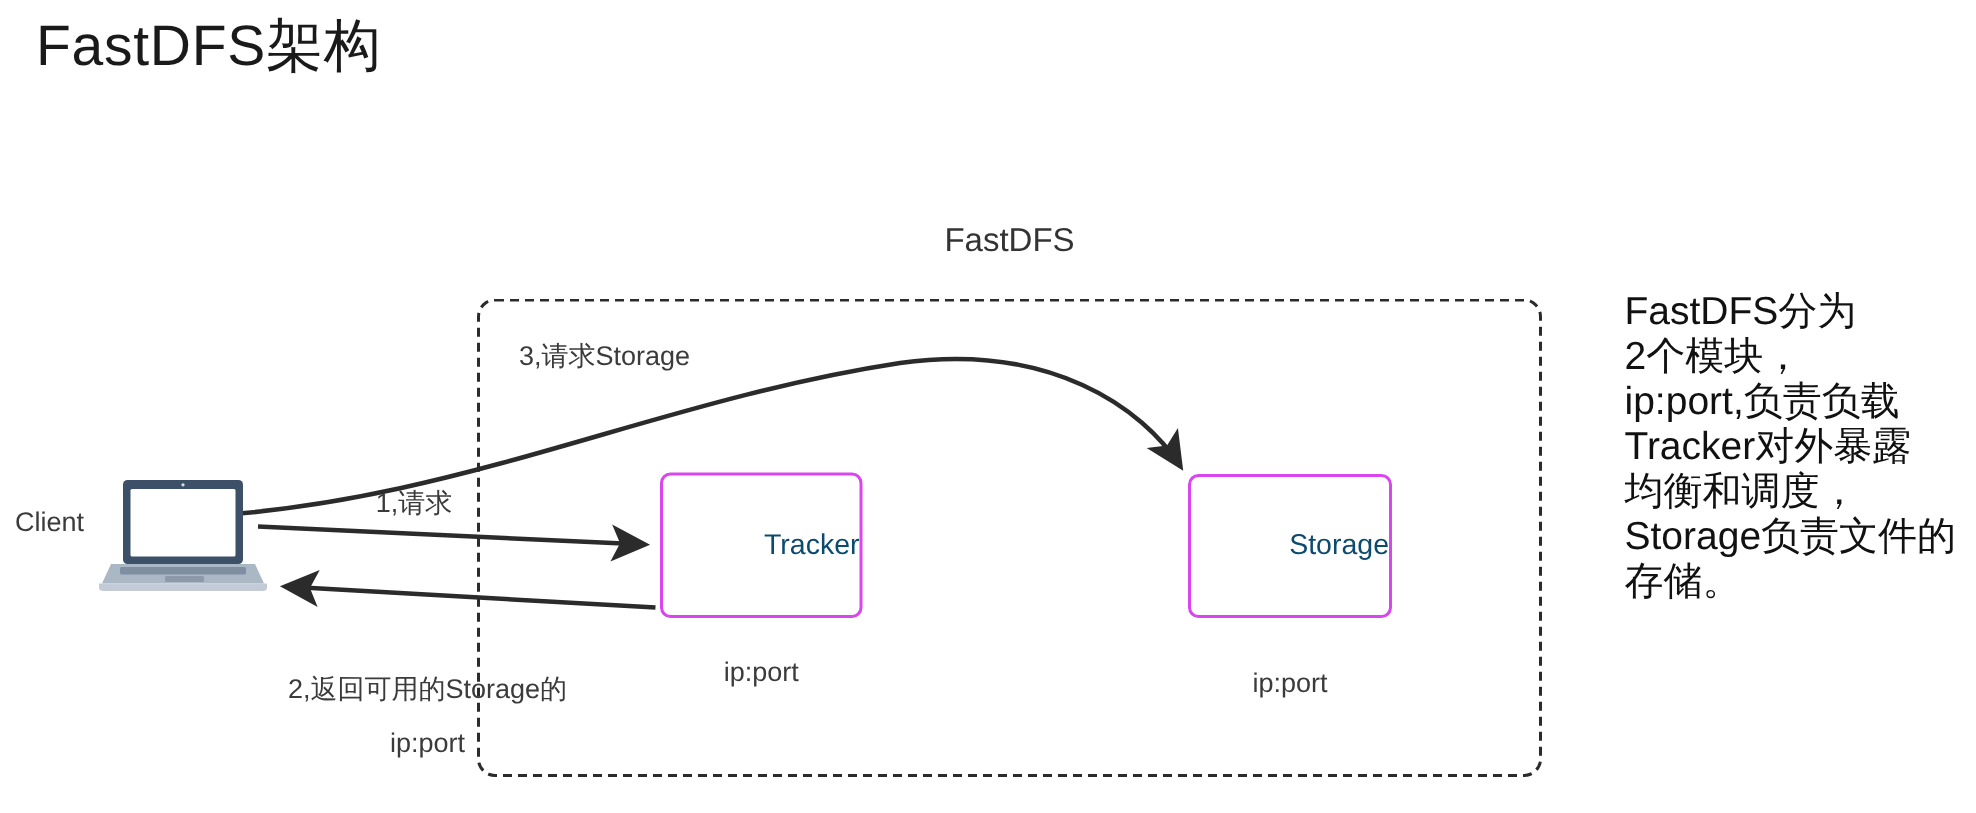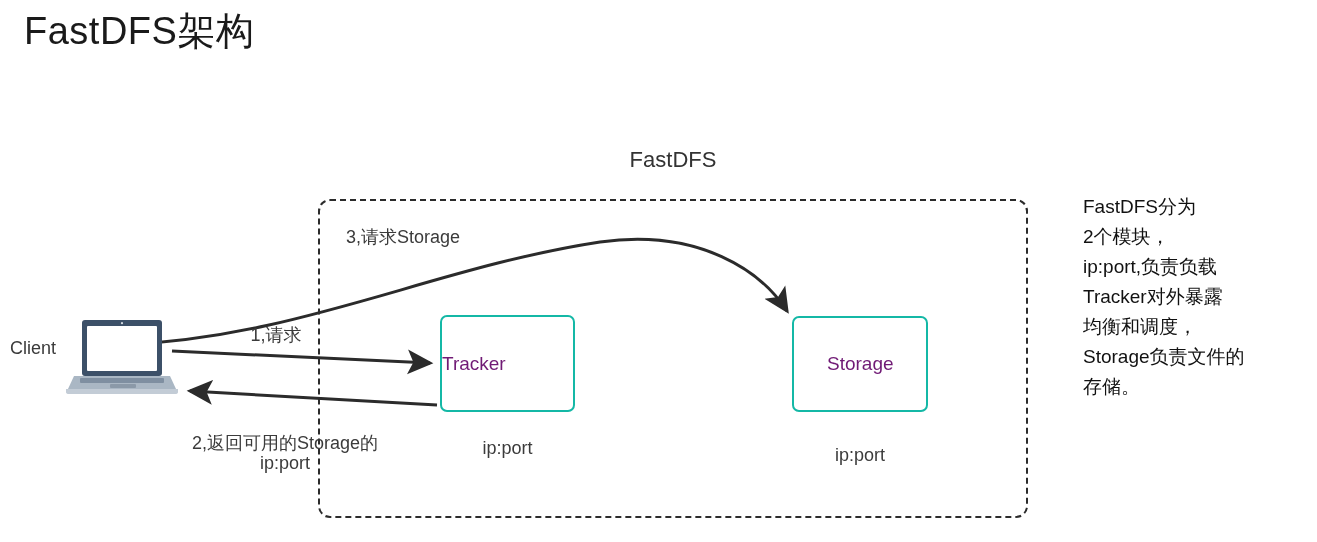--- a/index.html
+++ b/index.html
@@ -69,28 +69,28 @@
     font-size: 22px;
     line-height: 28px;
     color: #333333;
     white-space: nowrap;
   }
 
   
   .node-box {
     position: absolute;
     box-sizing: border-box;
-    border: 2px solid #14b8a6;
+    border: 2px solid #d946ef;
     border-radius: 7px;
     background: #ffffff;
     display: flex;
     align-items: center;
-    justify-content: flex-start;
+    justify-content: flex-end;
     font-size: 19px;
-    color: #701a75;
+    color: #0c4a6e;
   }
   #tracker-box { left: 440px; top: 315px; width: 135px; height: 97px; }
   #storage-box { left: 792px; top: 316px; width: 136px; height: 96px; padding-left: 33px; }
 
   .node-sub {
     position: absolute;
     font-size: 18px;
     line-height: 22px;
     color: #3b3b3b;
     text-align: center;
@@ -127,29 +127,29 @@
     white-space: nowrap;
   }
   #label-step3 { left: 332px; top: 227px; width: 142px; }
   #label-step1 { left: 222px; top: 325px; width: 108px; }
   #label-step2 {
     left: 170px;
     top: 433px;
     width: 230px;
     white-space: normal;
   }
-  #label-step2 .l2 { display: block; }
+  #label-step2 .l2 { display: block; margin-top: 16px; }
 
   
   #side-note {
     position: absolute;
     left: 1083px;
     top: 192px;
     width: 232px;
-    font-size: 19px;
+    font-size: 26px;
     line-height: 30px;
     color: #111111;
   }
   #side-note span { display: block; white-space: nowrap; }
 </style>
 </head>
 <body>
 
 <div id="page-title">FastDFS架构</div>
 

